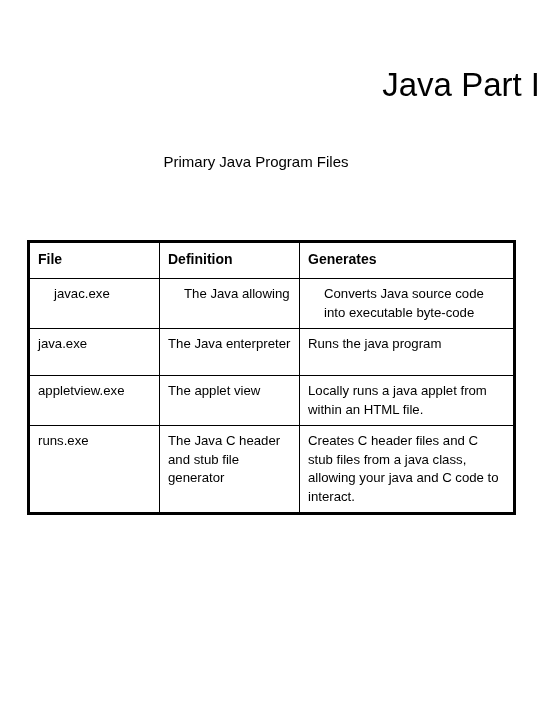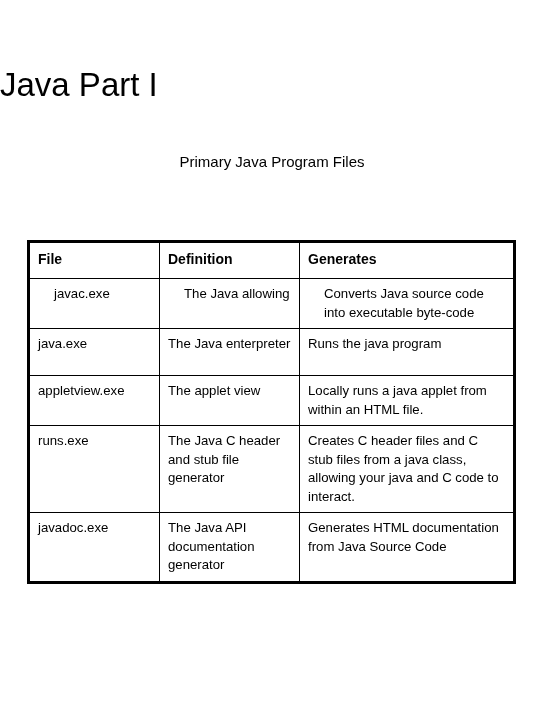--- a/index.html
+++ b/index.html
@@ -23,32 +23,32 @@
     width: 540px;
     height: 720px;
     background: #ffffff;
   }
 
   .slide-title {
     position: absolute;
     top: 66px;
     left: 0;
     width: 540px;
-    text-align: left;
+    text-align: right;
     font-size: 33px;
     font-weight: 400;
     letter-spacing: 0px;
     line-height: 38px;
     white-space: nowrap;
   }
 
   .slide-subtitle {
     position: absolute;
     top: 152px;
-    left: 16px;
+    left: 0;
     width: 512px;
     text-align: center;
     font-size: 15px;
     font-weight: 400;
     line-height: 19px;
     white-space: nowrap;
   }
 
   .table-wrap {
     position: absolute;
@@ -134,22 +134,17 @@
         <tr class="r-2">
           <td>appletview.exe</td>
           <td>The applet view</td>
           <td>Locally runs a java applet from within an HTML file.</td>
         </tr>
         <tr class="r-4">
           <td>runs.exe</td>
           <td>The Java C header and stub file generator</td>
           <td>Creates C header files and C stub files from a java class, allowing your java and C code to interact.</td>
         </tr>
-        <tr class="r-6">
-          <td>javadoc.exe</td>
-          <td>The Java API documentation generator</td>
-          <td>Generates HTML documentation from Java Source Code</td>
-        </tr>
       </tbody>
     </table>
   </div>
 
 </div>
 
 </body></html>

